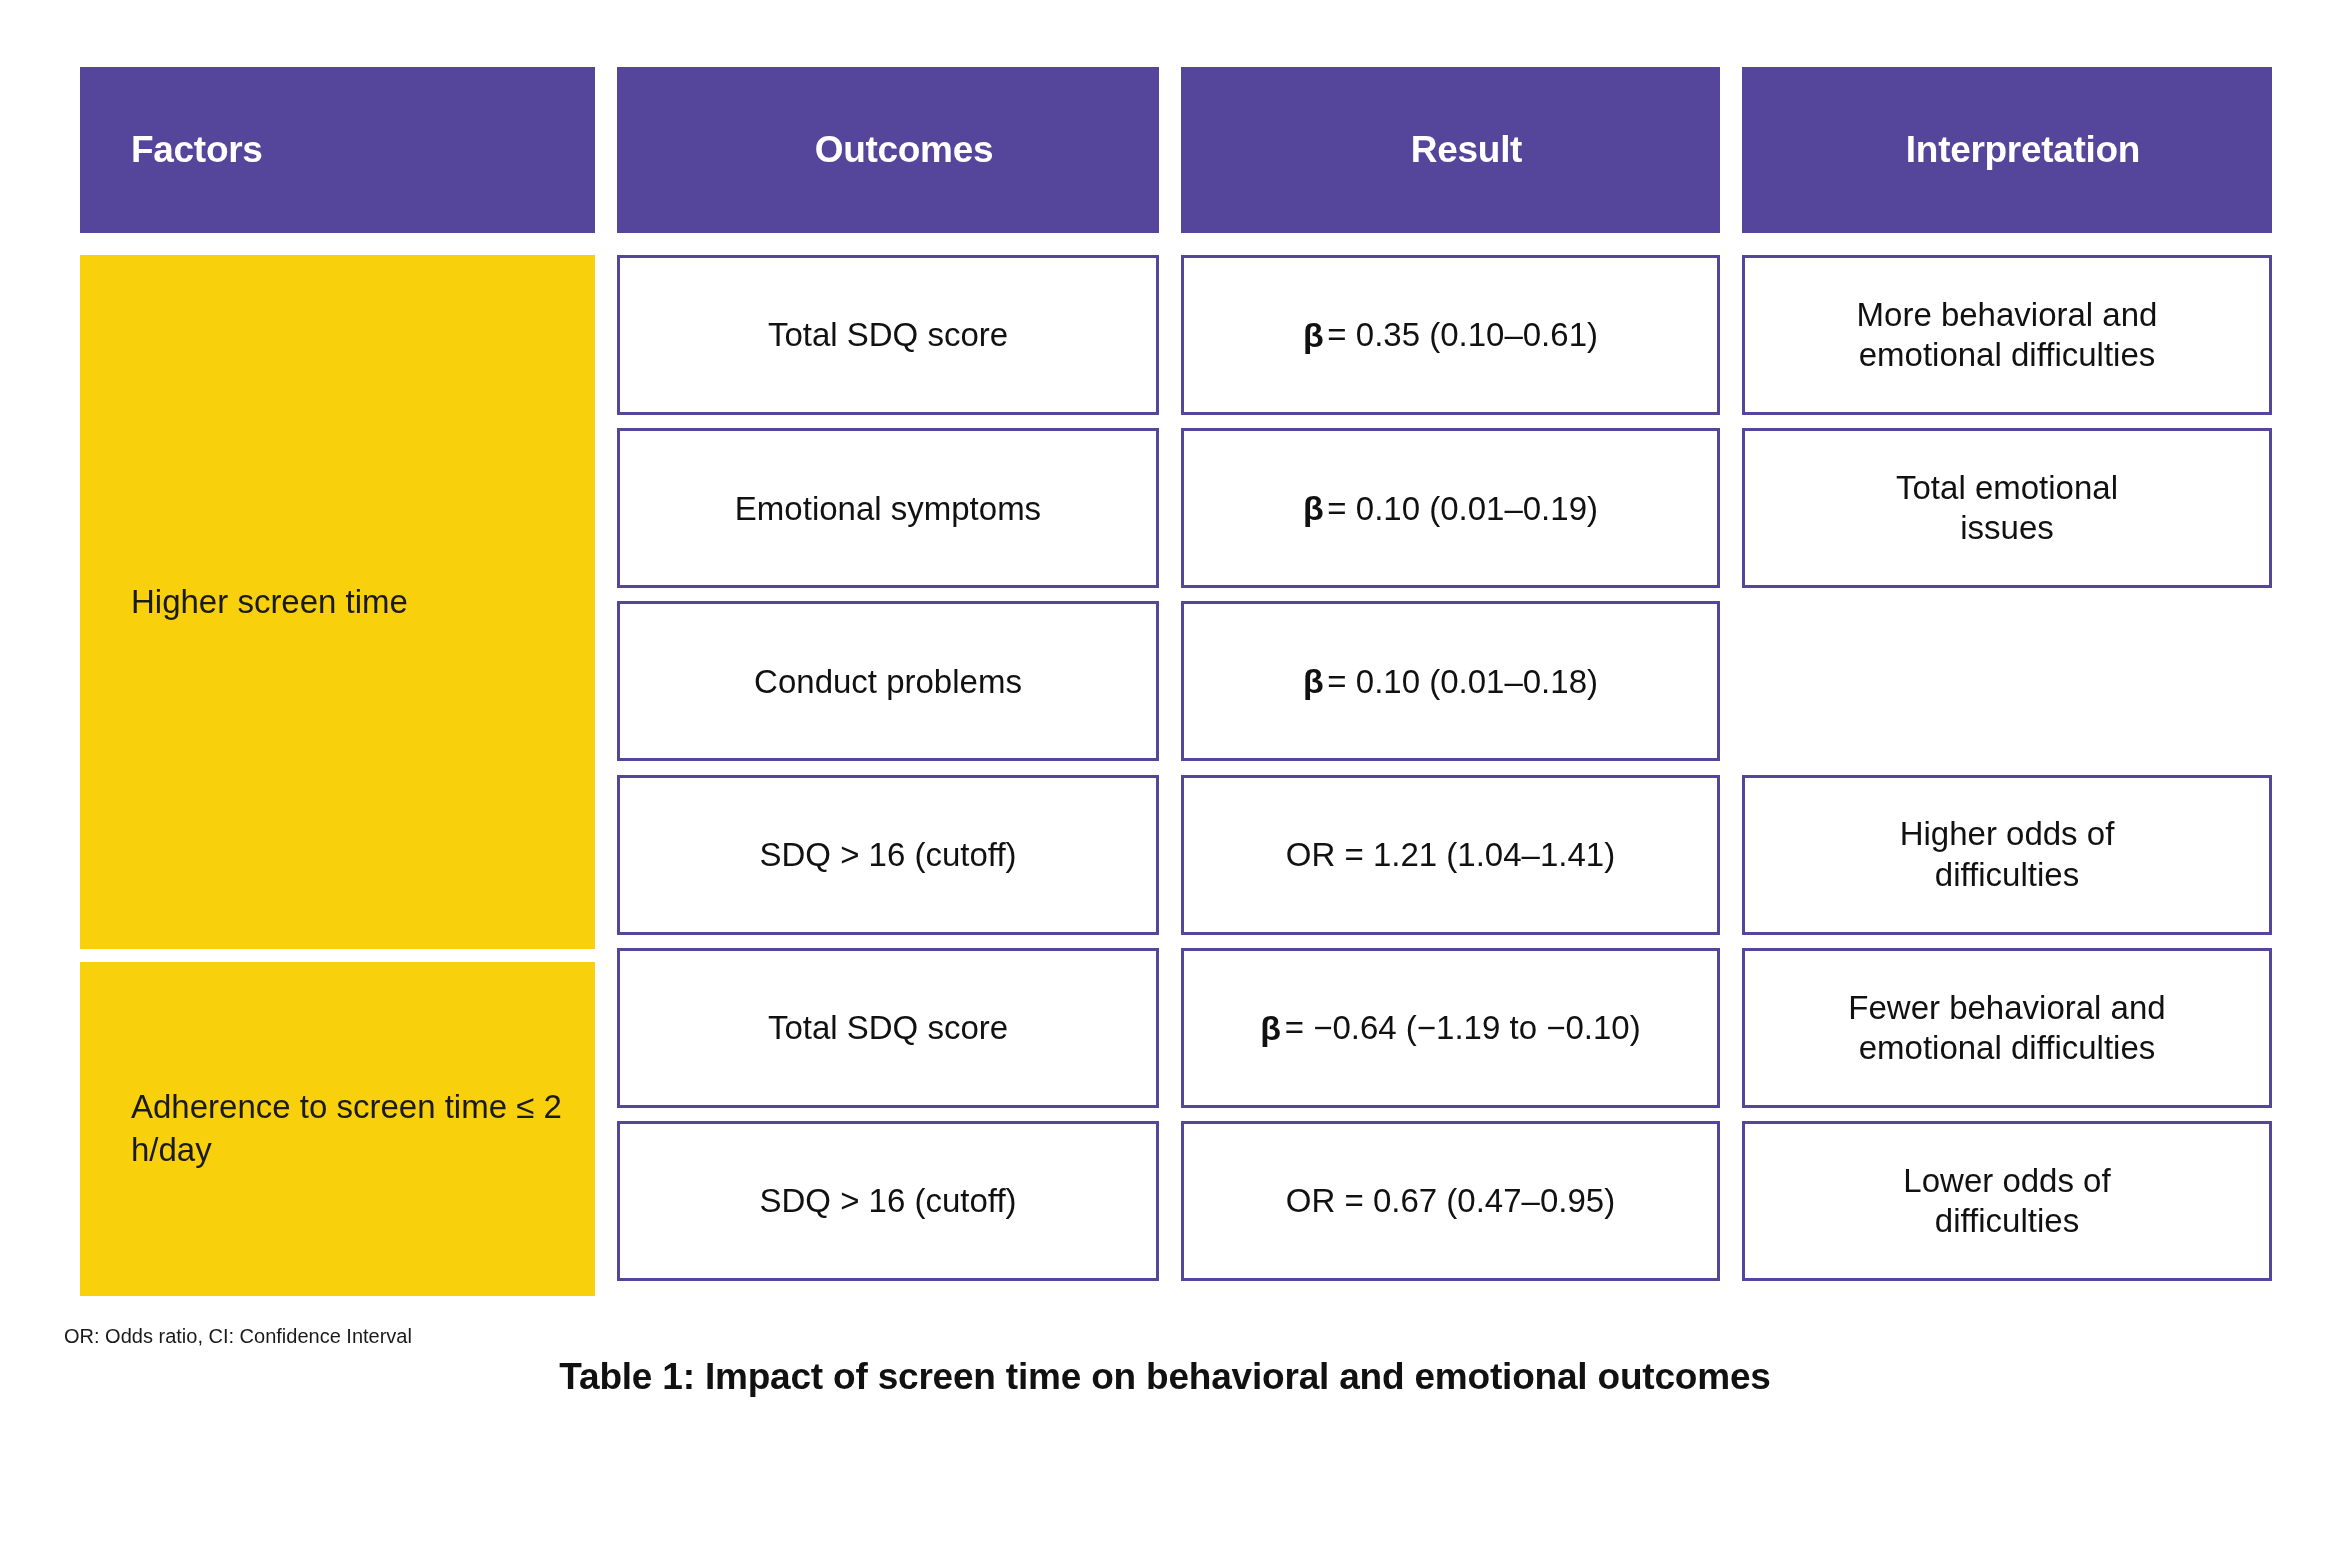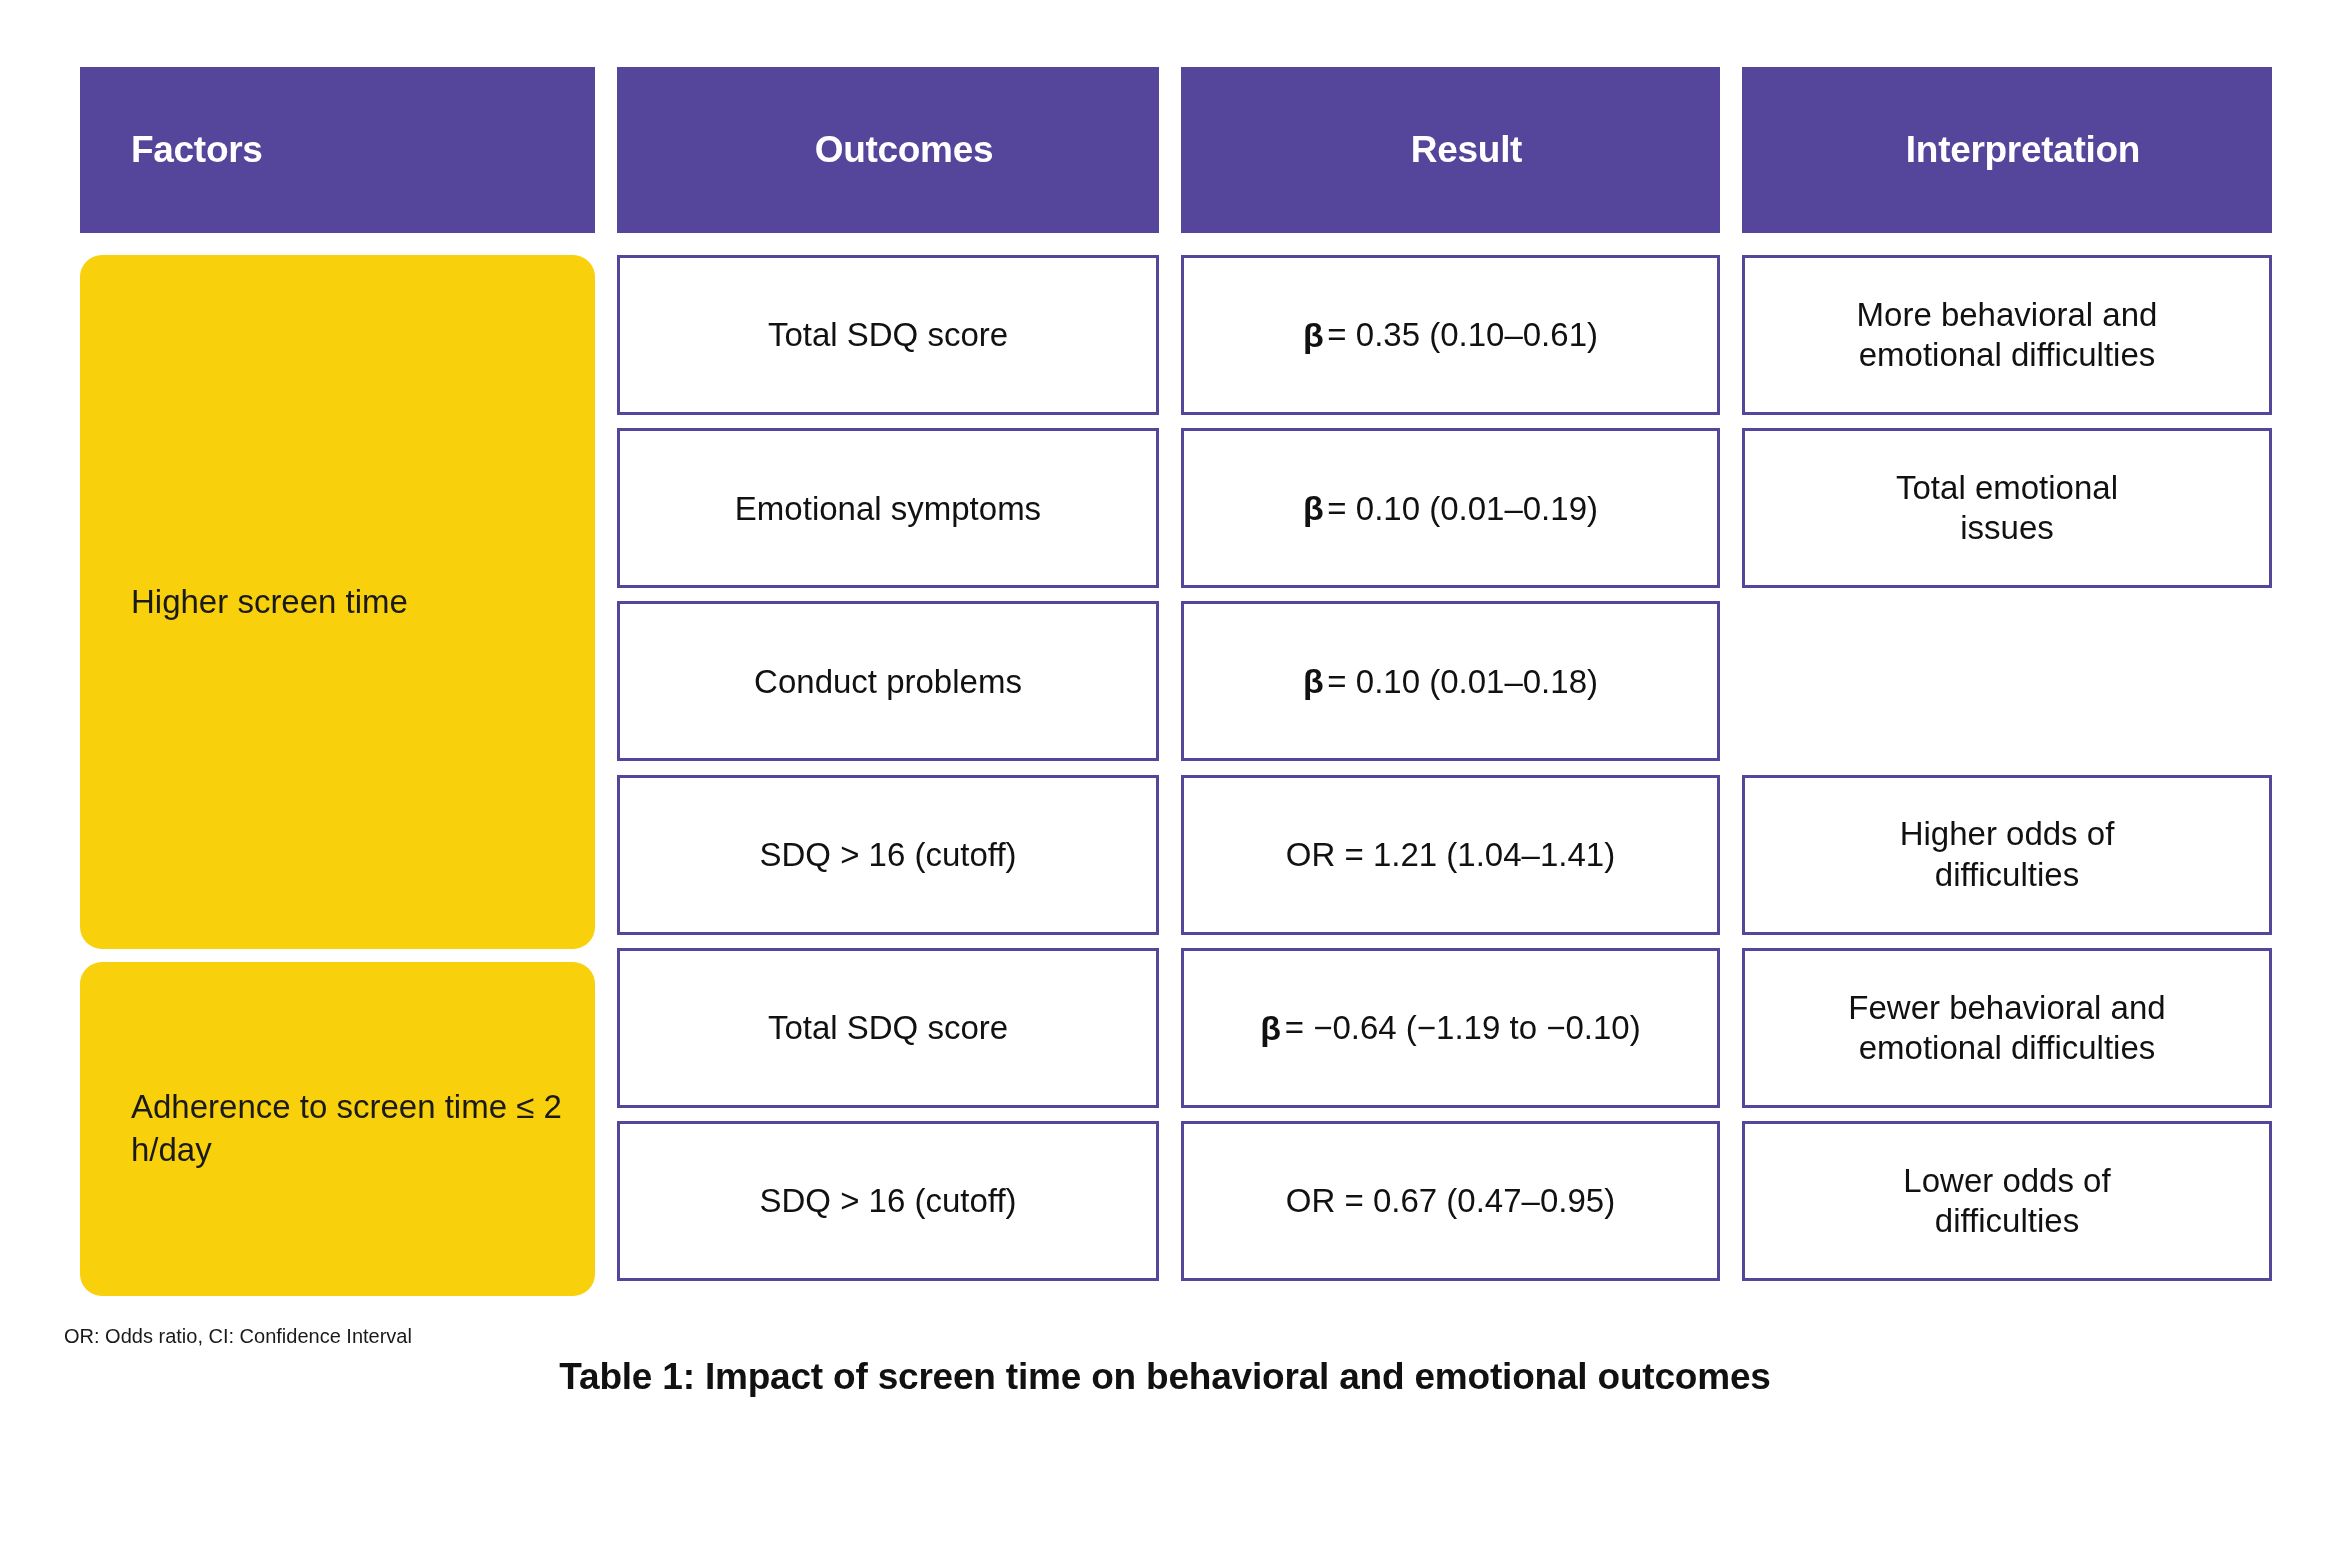--- a/index.html
+++ b/index.html
@@ -80,21 +80,20 @@
 
   .factor-cell {
     background: #F8D00C;
     color: #1a1a1a;
     font-size: 33px;
     line-height: 1.30;
     display: flex;
     align-items: center;
     box-sizing: border-box;
     padding: 0 0 0 51px;
-    border-radius: 22px;
   }
   .factor-cell.span4 { height: 694px; }
   .factor-cell.span2 { height: 334px; }
 
   .rows-stack {
     flex: 1 1 auto;
     display: flex;
     flex-direction: column;
     gap: 13.2px;
   }

